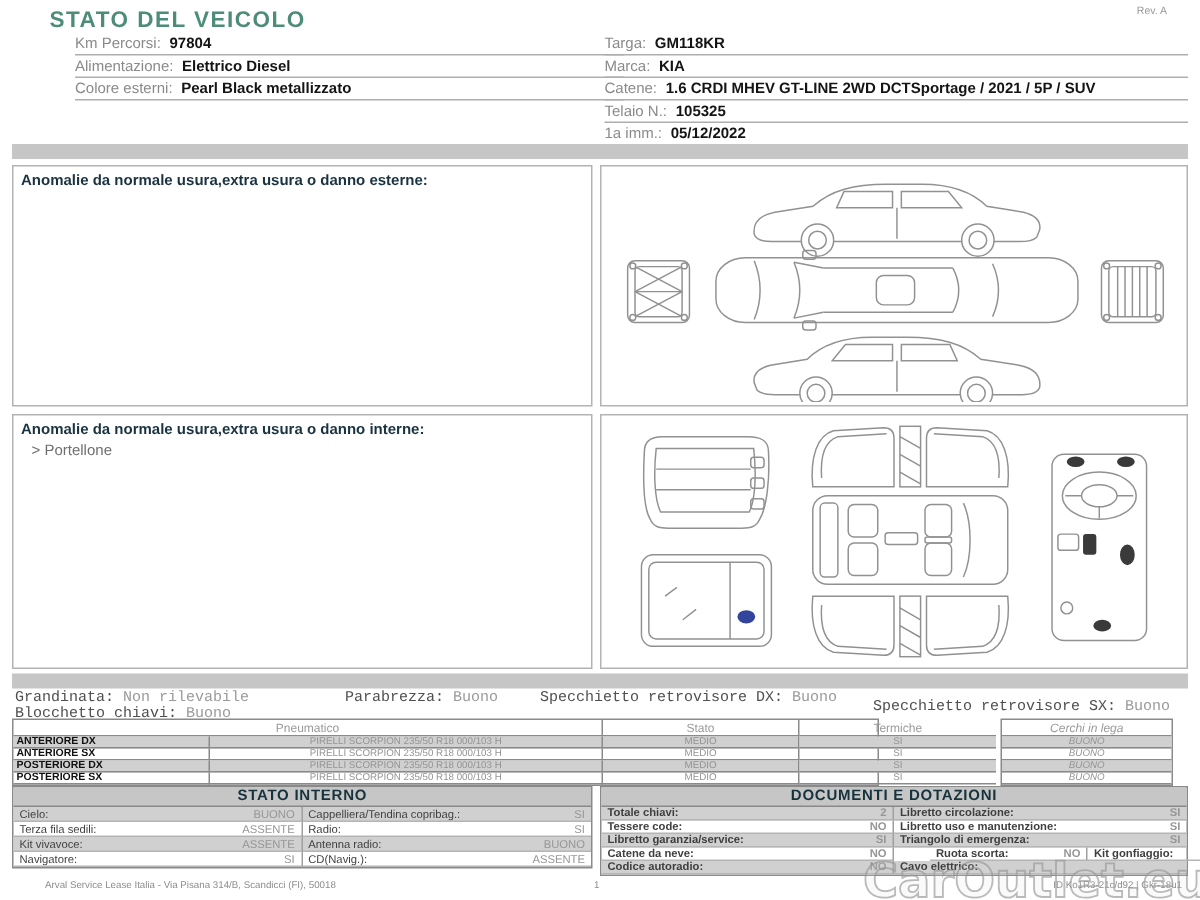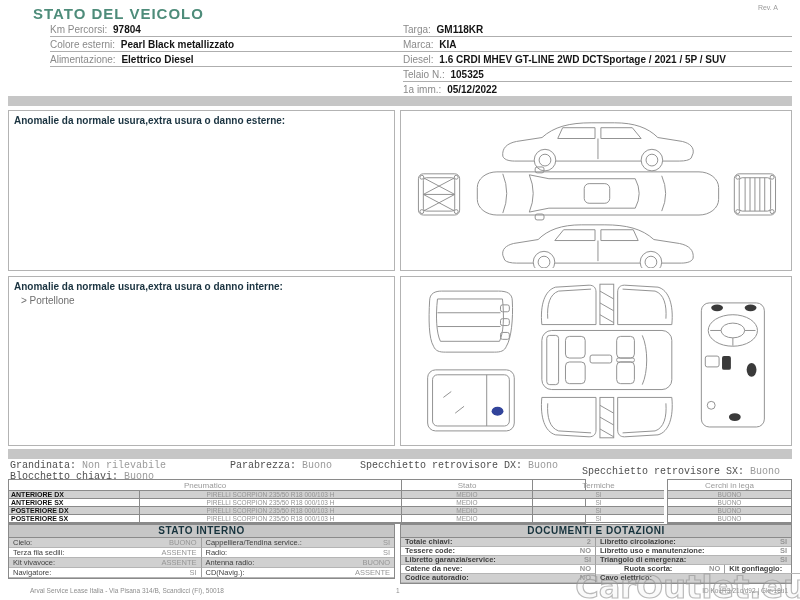--- a/index.html
+++ b/index.html
@@ -40,24 +40,24 @@
   .sum-l { color:#4f4f4f; }
   .sum-v { color:#9a9a9a; }
   
   .tire-table {
     position:absolute; left:8px; top:479px; width:578px;
     display:grid; grid-template-columns:131px 262px 131px 131px;
     grid-template-rows:11px 8px 8px 8px 8px;
     border:1px solid #8a8a8a; box-sizing:border-box;
   }
   .cerchi-table {
-    position:absolute; left:667px; top:479px; width:125px;
+    position:absolute; left:667px; top:479px; width:115px;
     display:grid; grid-template-columns:1fr;
     grid-template-rows:11px 8px 8px 8px 8px;
-    border:1px solid #8a8a8a; box-sizing:border-box;
+    border:1px solid #8a8a8a; box-sizing:border-box;font-style:italic;
   }
   .tt-cell { border-right:1px solid #8a8a8a; border-bottom:1px solid #8a8a8a; box-sizing:border-box;
              overflow:hidden; white-space:nowrap; }
   .tire-table .tt-cell:nth-child(4n+3), .cerchi-table .tt-cell { border-right:none; }
   .tt-h  { font-size:8px; color:#9a9a9a; text-align:center; line-height:11px; }
   .tt-hpn { grid-column:1 / 3; }
   .tt-pos { font-size:7px; font-weight:bold; color:#111; line-height:8px; padding-left:2px; }
   .tt-val { font-size:6.5px; color:#949494; text-align:center; line-height:8px; }
   .rg { background:#d0d0d0; }
   
@@ -91,40 +91,40 @@
 
   <div id="title">STATO DEL VEICOLO</div>
   <div id="rev">Rev. A</div>
 
   <div class="infotable" id="info-left">
     <div class="irow">
       <span class="lbl">Km Percorsi:</span>
       <span class="val">97804</span>
     </div>
     <div class="irow">
+      <span class="lbl">Alimentazione:</span>
+      <span class="val">Elettrico Diesel</span>
+    </div>
+    <div class="irow">
       <span class="lbl">Colore esterni:</span>
       <span class="val">Pearl Black metallizzato</span>
     </div>
-    <div class="irow">
-      <span class="lbl">Alimentazione:</span>
-      <span class="val">Elettrico Diesel</span>
-    </div>
   </div>
 
   <div class="infotable" id="info-right">
     <div class="irow">
       <span class="lbl">Targa:</span>
       <span class="val">GM118KR</span>
     </div>
     <div class="irow">
       <span class="lbl">Marca:</span>
       <span class="val">KIA</span>
     </div>
     <div class="irow">
-      <span class="lbl">Diesel:</span>
+      <span class="lbl">Catene:</span>
       <span class="val">1.6 CRDI MHEV GT-LINE 2WD DCTSportage / 2021 / 5P / SUV</span>
     </div>
     <div class="irow">
       <span class="lbl">Telaio N.:</span>
       <span class="val">105325</span>
     </div>
     <div class="irow">
       <span class="lbl">1a imm.:</span>
       <span class="val">05/12/2022</span>
     </div>
@@ -319,21 +319,21 @@
   </div>
 
   <div class="kv-table" id="stato-interno">
     <div class="kv-title">STATO INTERNO</div>
     <div class="kv-row rg">
       <div class="kv-cell">
         <span class="kv-l">Cielo:</span>
         <span class="kv-v">BUONO</span>
       </div>
       <div class="kv-cell">
-        <span class="kv-l">Cappelliera/Tendina service.:</span>
+        <span class="kv-l">Cappelliera/Tendina copribag.:</span>
         <span class="kv-v">SI</span>
       </div>
     </div>
     <div class="kv-row">
       <div class="kv-cell">
         <span class="kv-l">Terza fila sedili:</span>
         <span class="kv-v">ASSENTE</span>
       </div>
       <div class="kv-cell">
         <span class="kv-l">Radio:</span>

